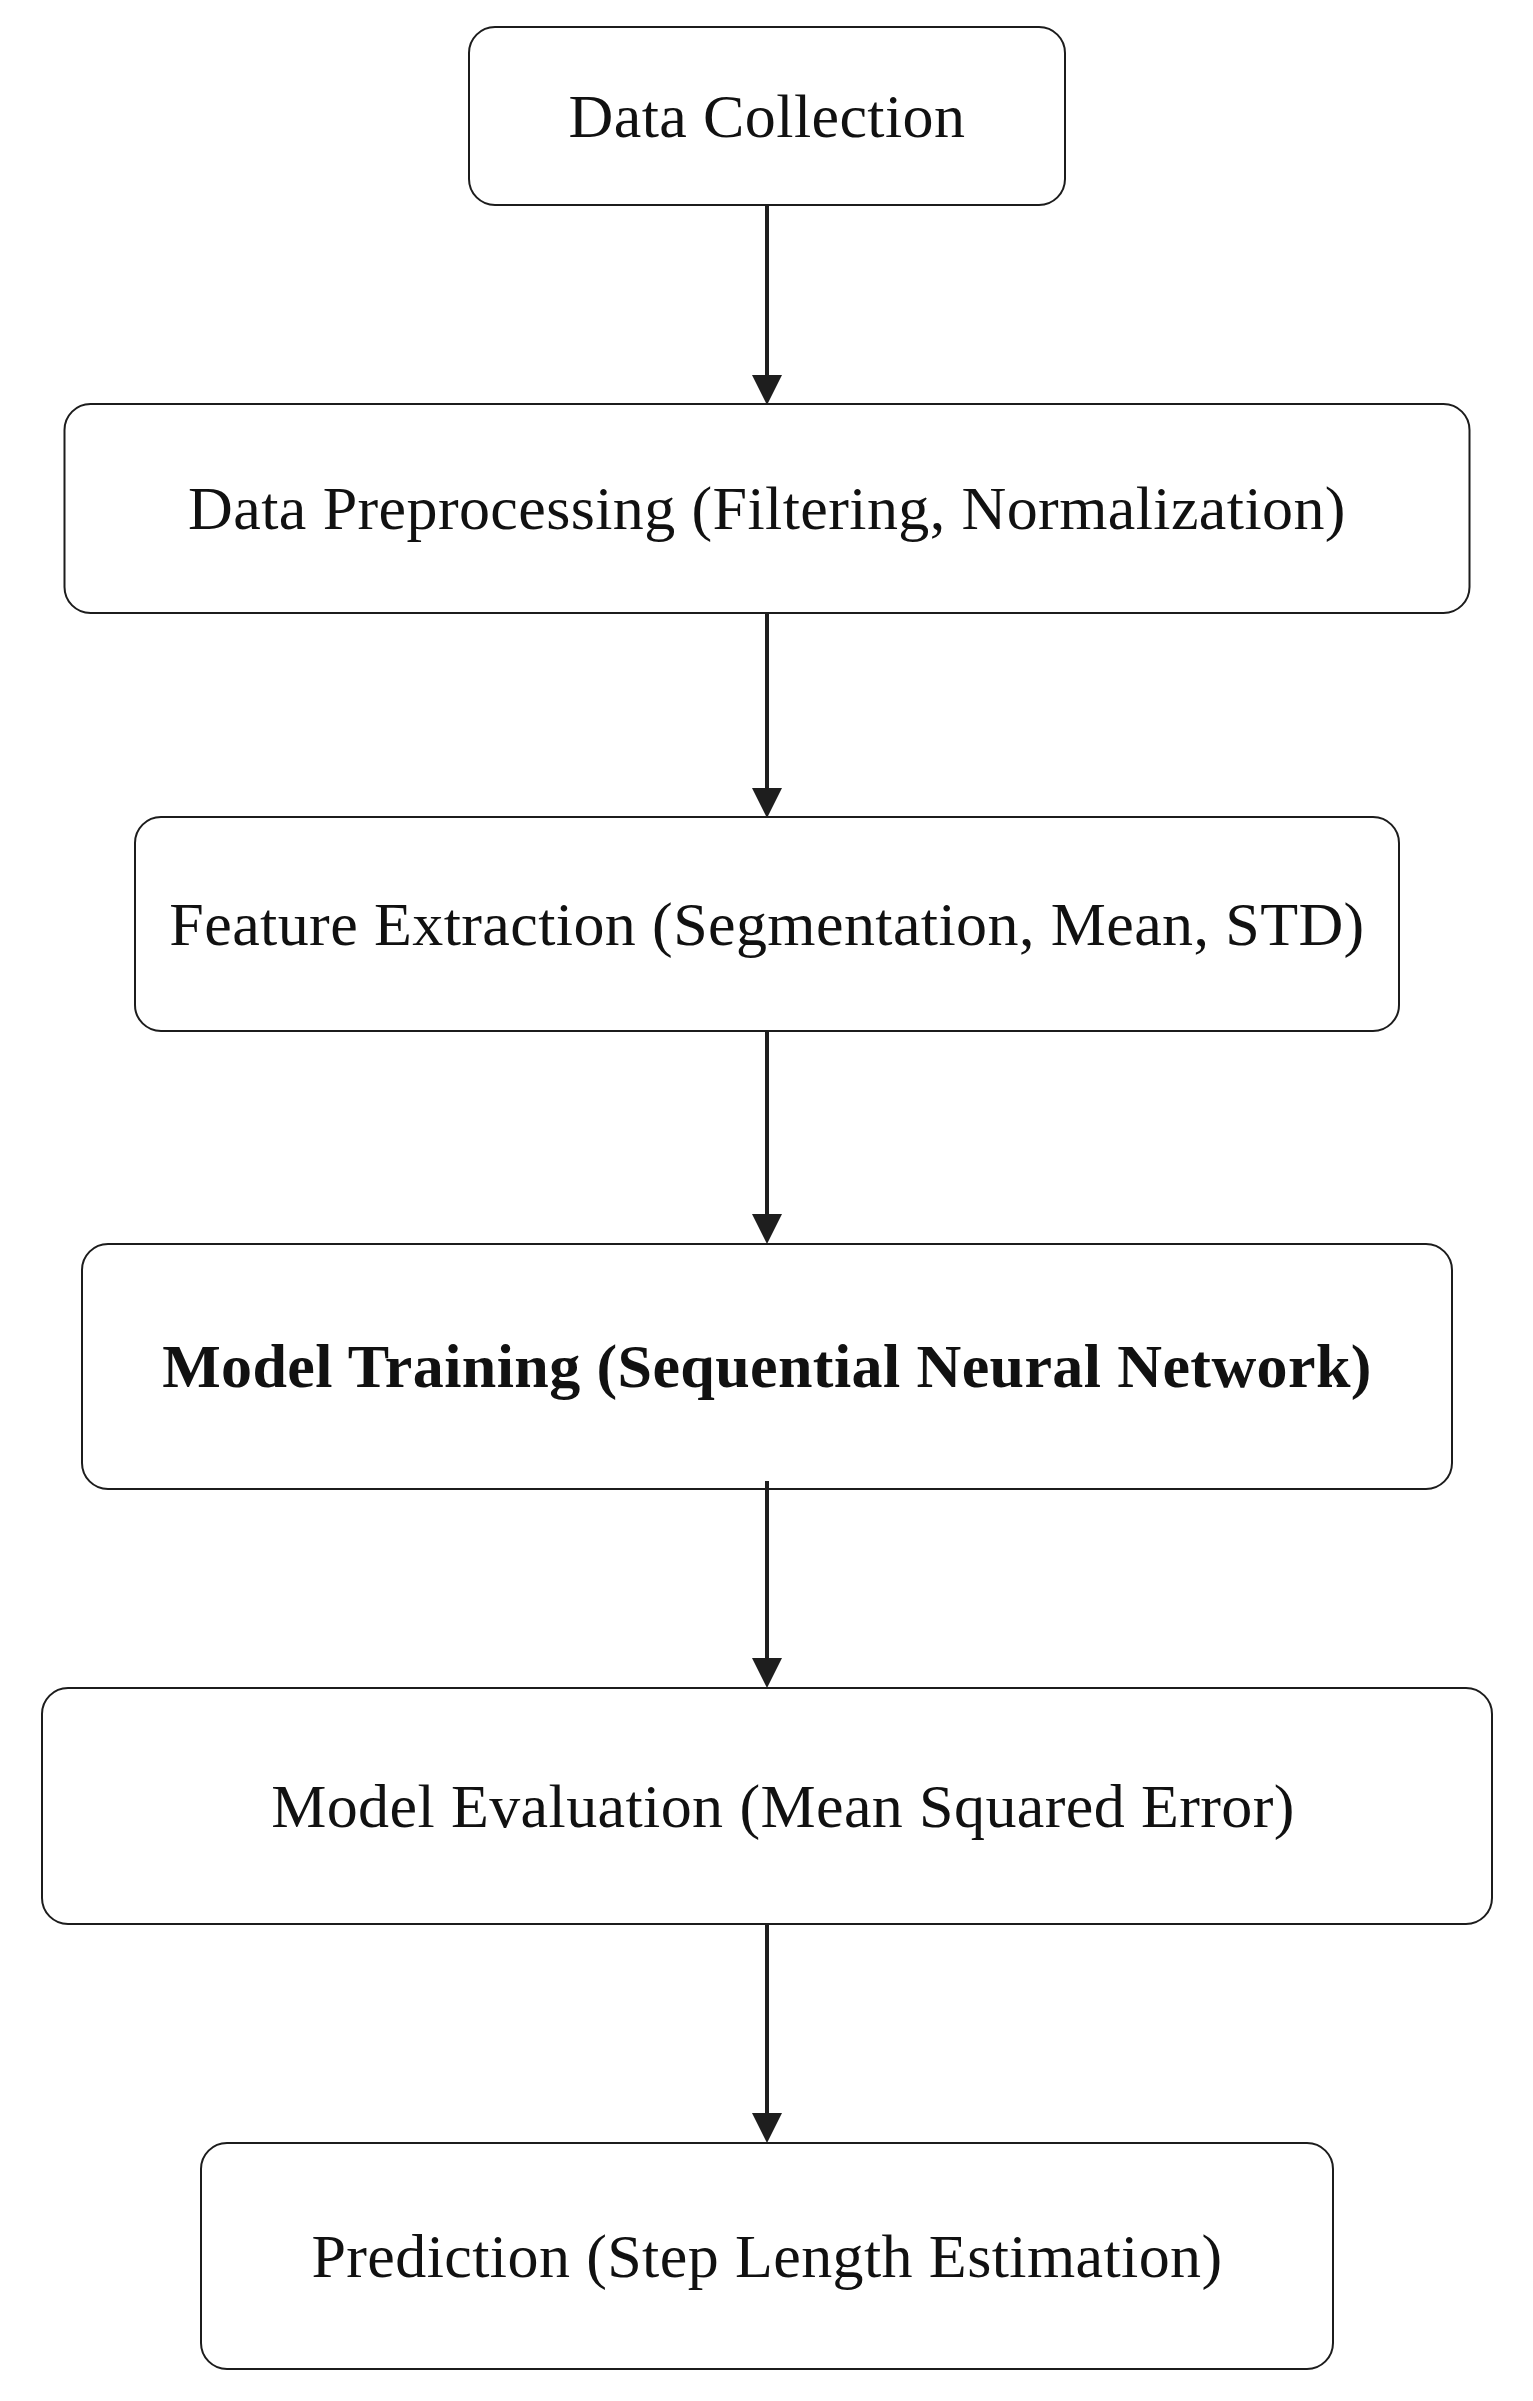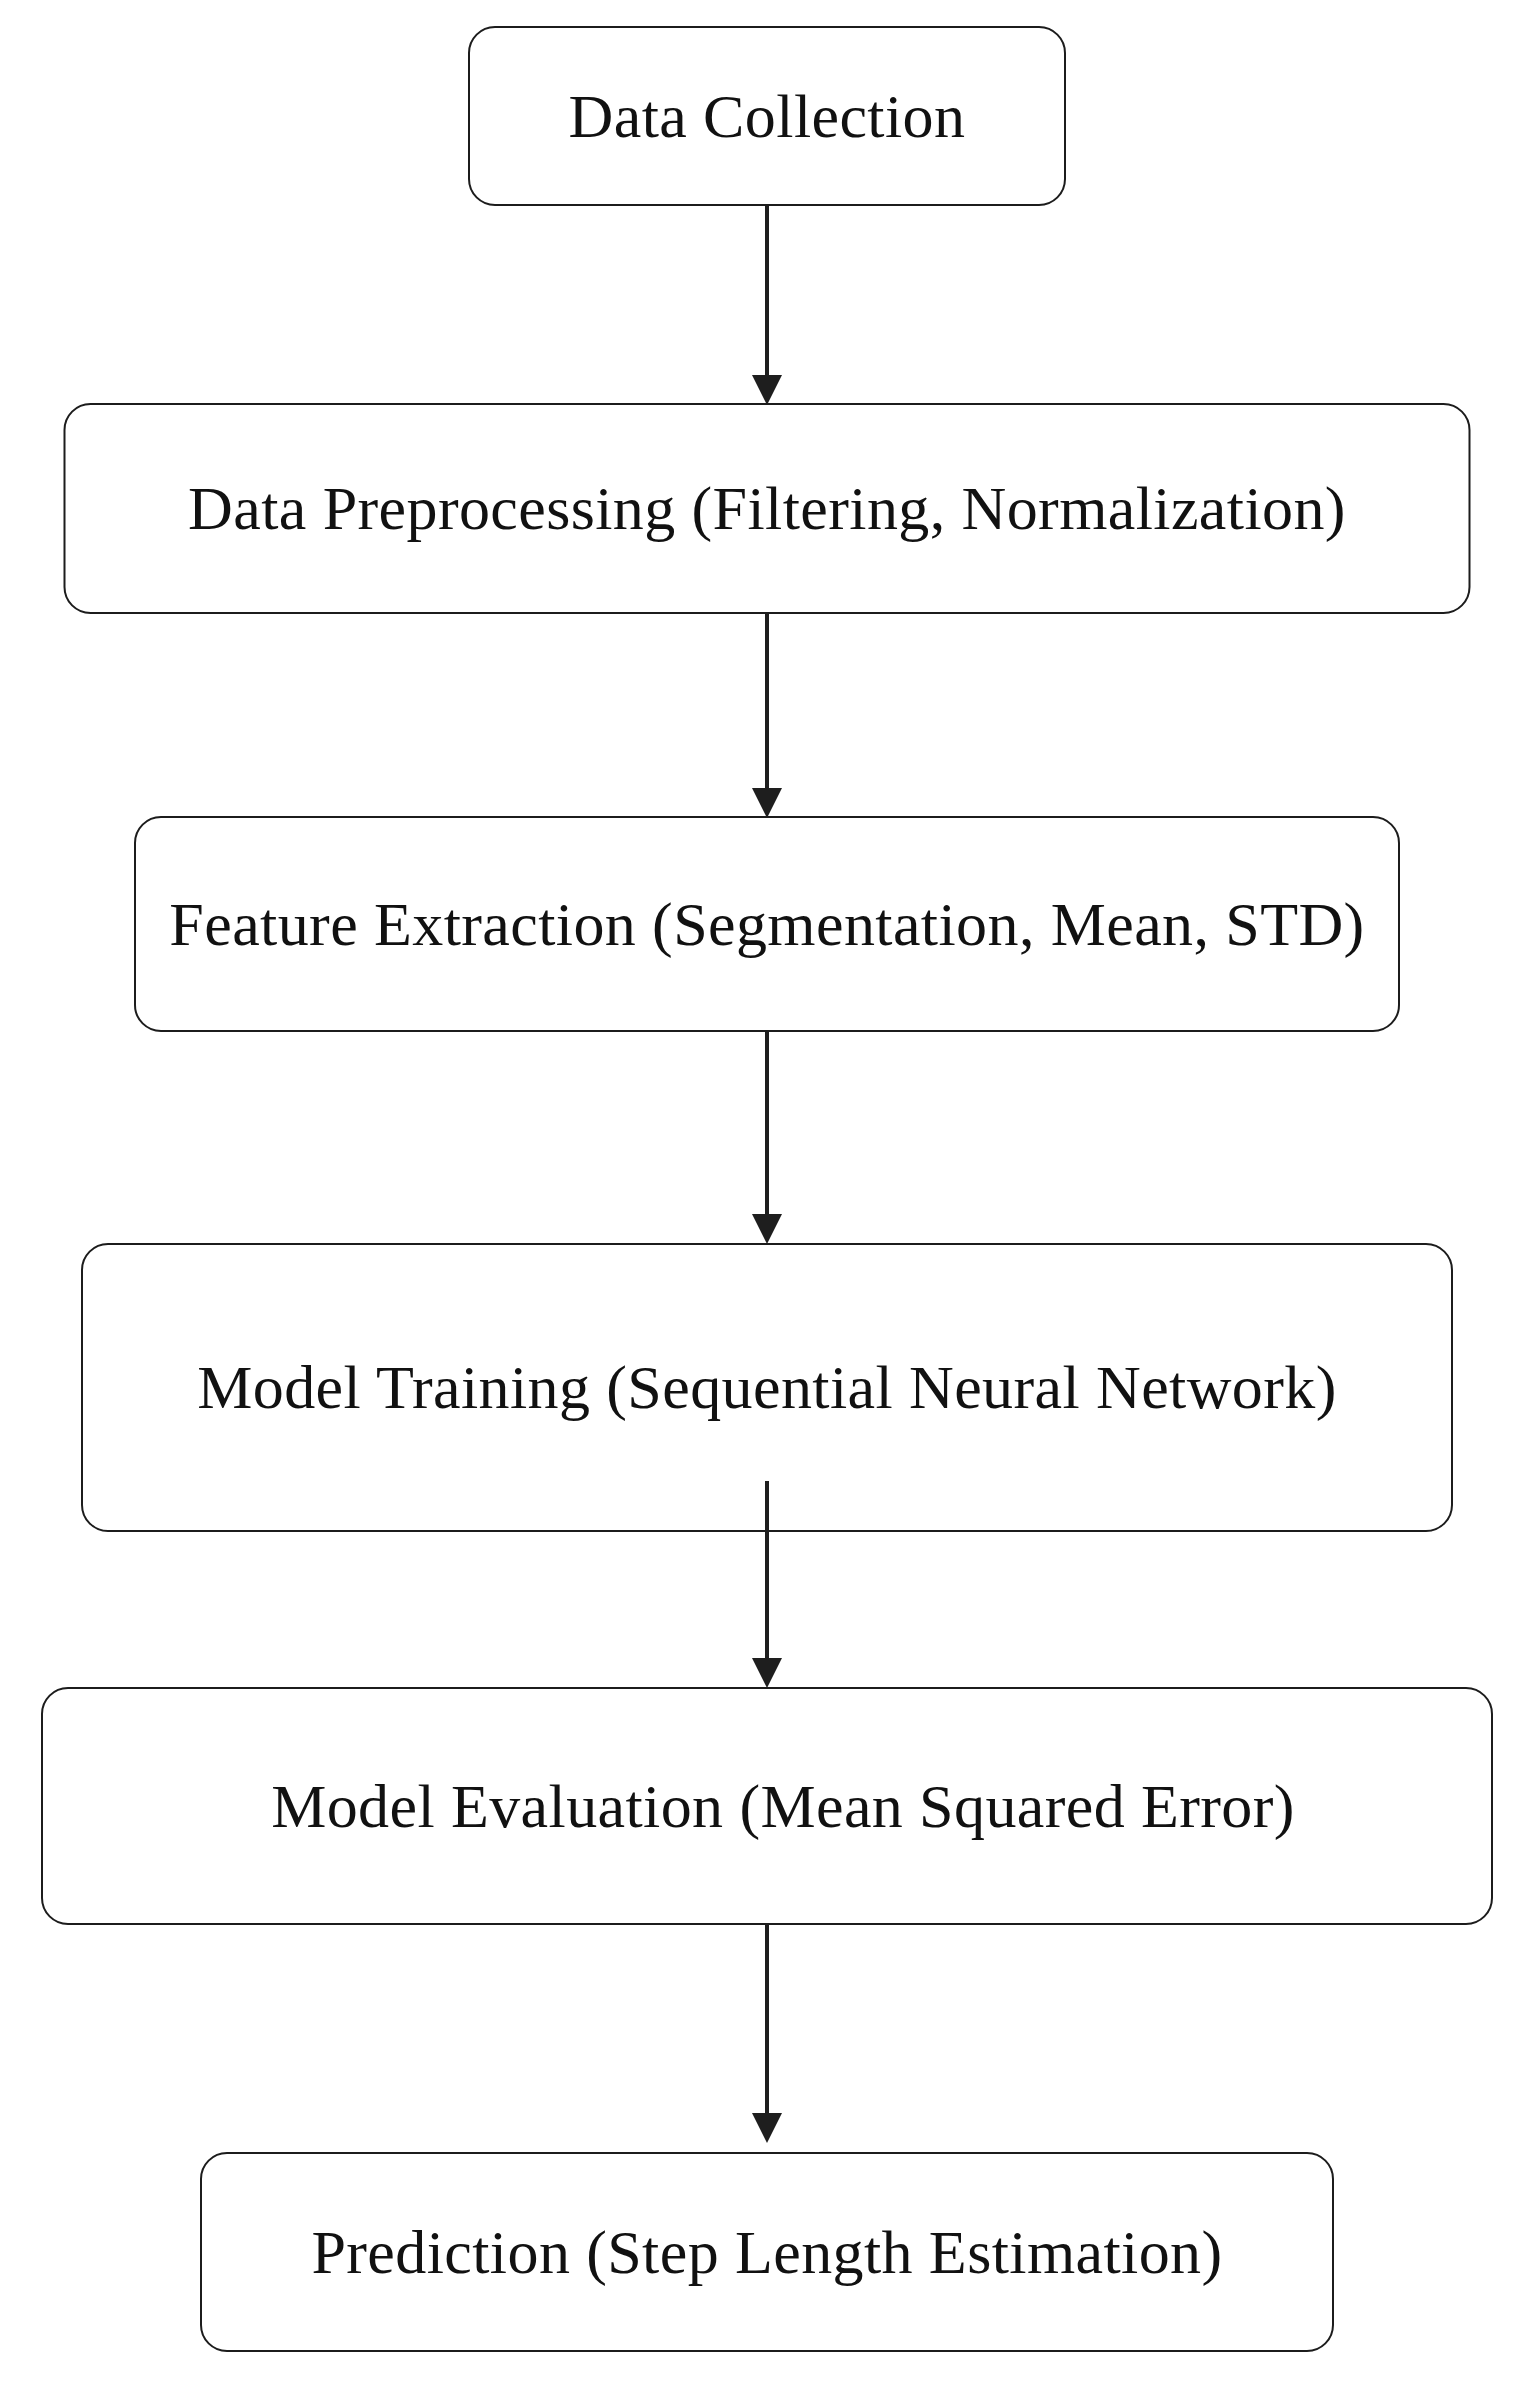--- a/index.html
+++ b/index.html
@@ -31,23 +31,23 @@
   }
   .node-label {
     font-size: 62px;
     color: #111111;
     letter-spacing: 0.4px;
     padding: 0 16px;
   }
   .node-1 { top: 26px;   width: 598px;  height: 180px; }
   .node-2 { top: 403px;  width: 1407px; height: 211px; }
   .node-3 { top: 816px; width: 1266px; height: 216px; }
-  .node-4 { top: 1243px; width: 1372px; height: 289px; }
+  .node-4 { top: 1243px; width: 1372px; height: 247px; font-weight: bold; }
   .node-5 { top: 1687px; width: 1452px; height: 238px; padding-left: 32px; }
-  .node-6 { top: 2142px; width: 1134px; height: 200px; margin-top: 10px; }
+  .node-6 { top: 2142px; width: 1134px; height: 228px; }
 
   .arrow {
     position: absolute;
     left: 50%;
     transform: translateX(-50%);
     display: flex;
     flex-direction: column;
     align-items: center;
   }
   .arrow-line {

